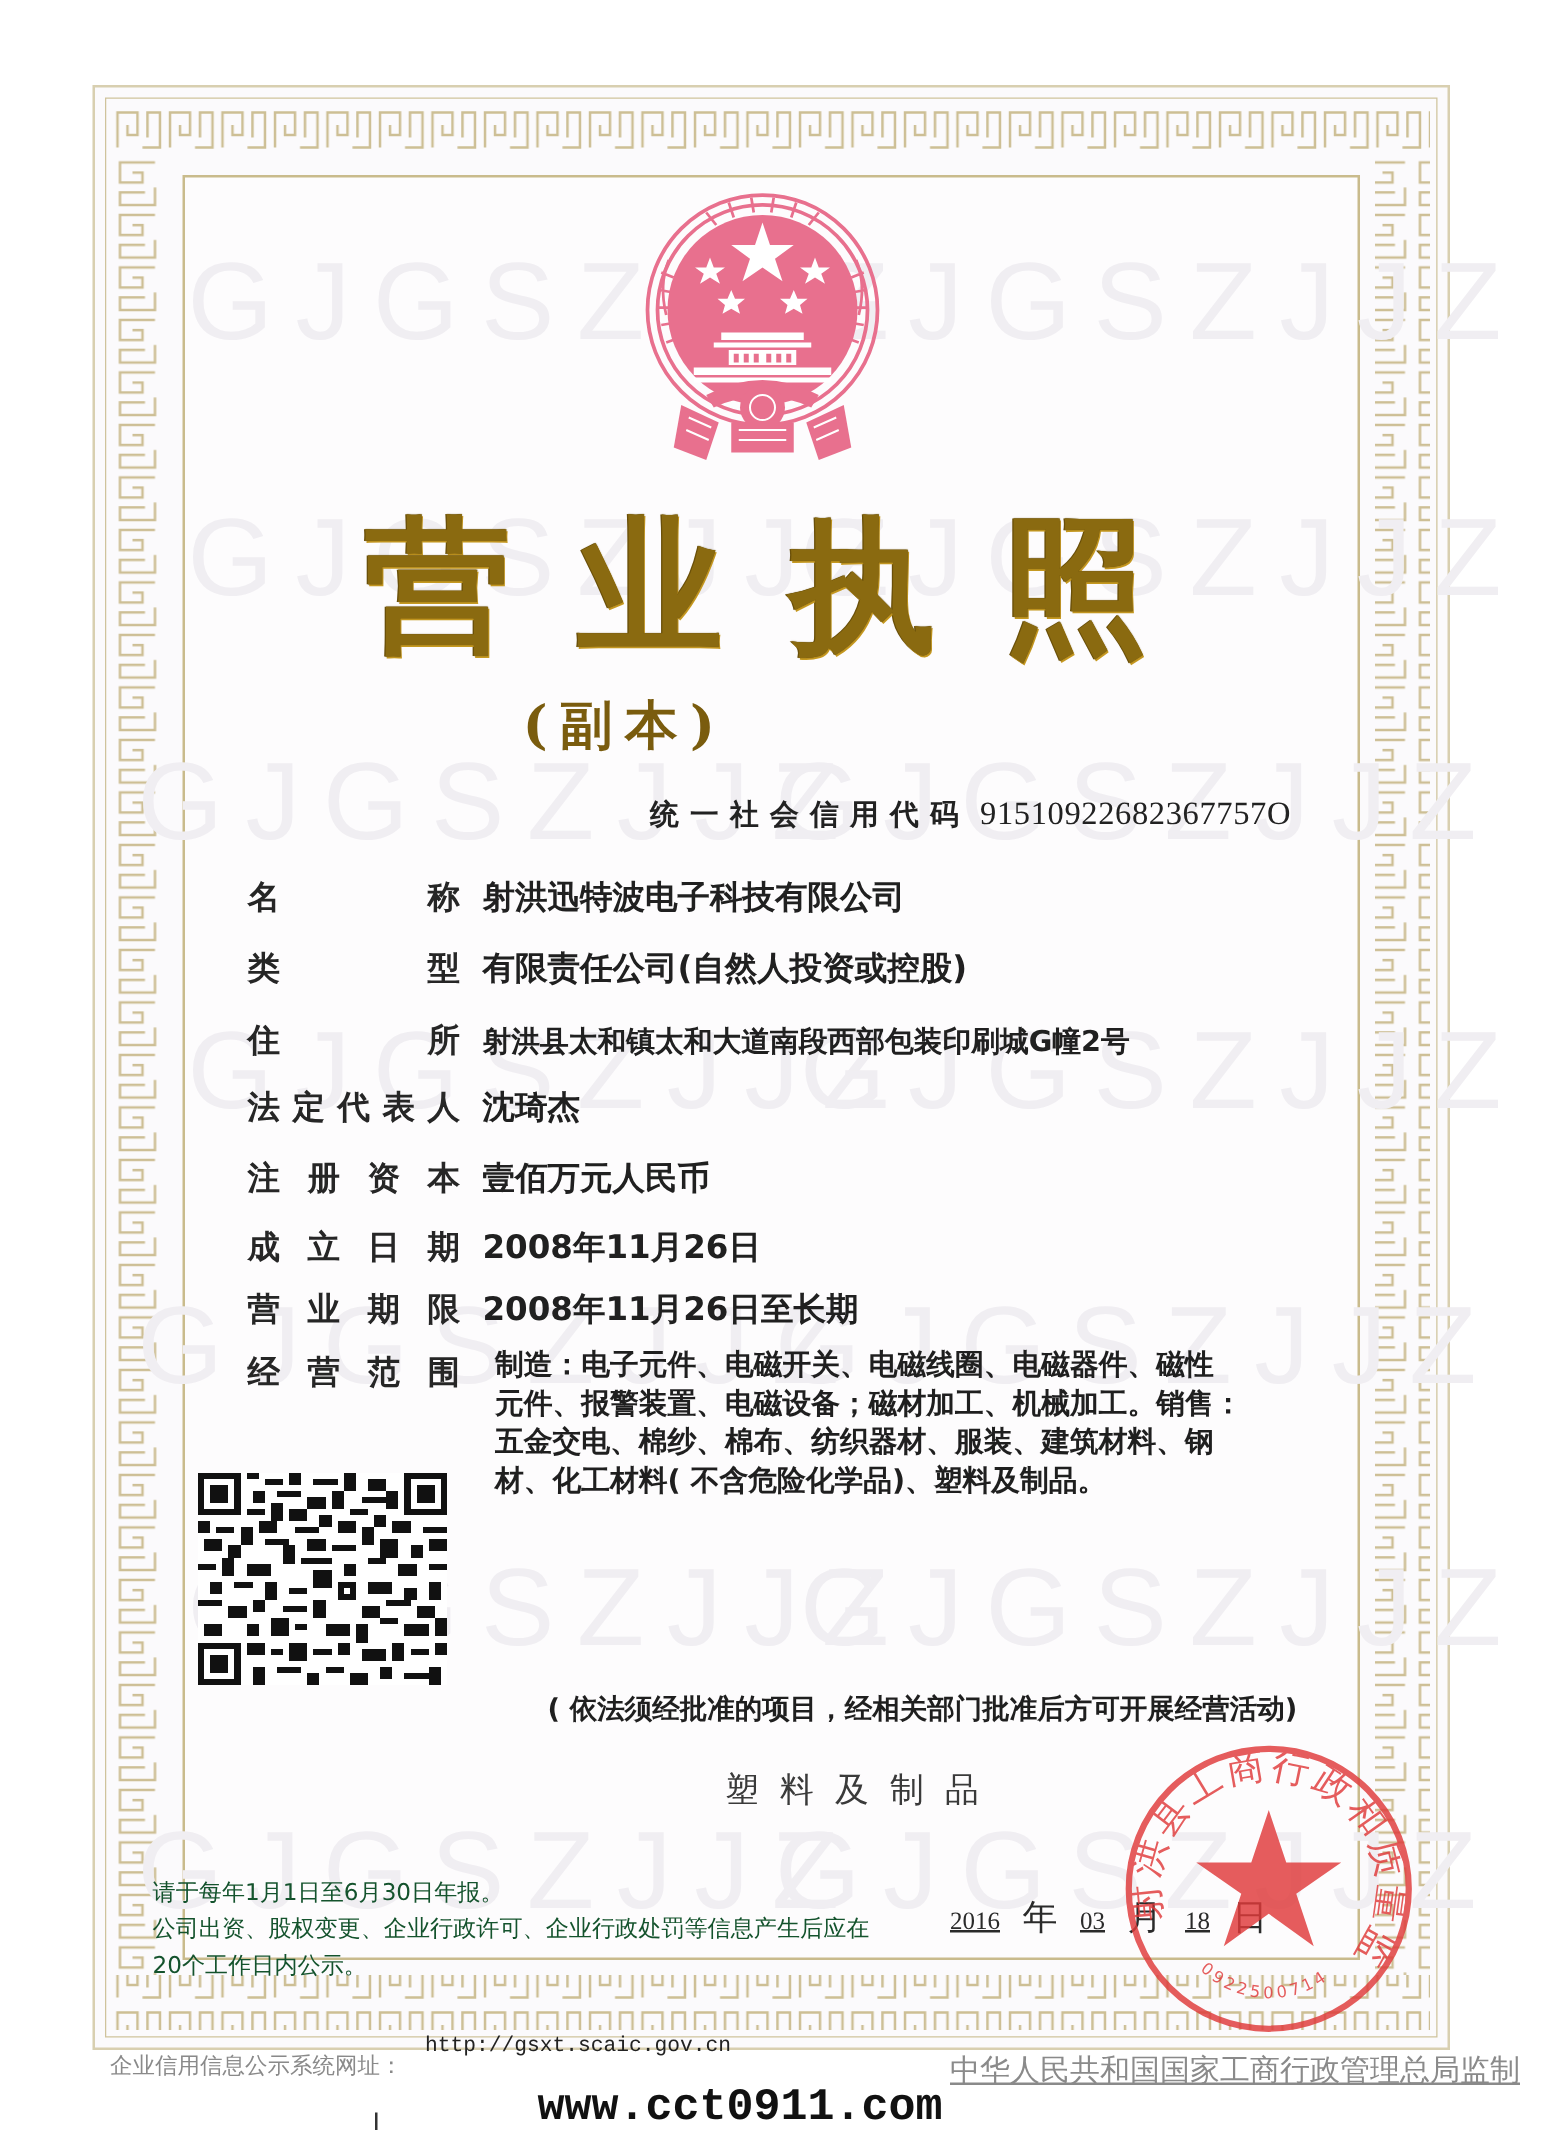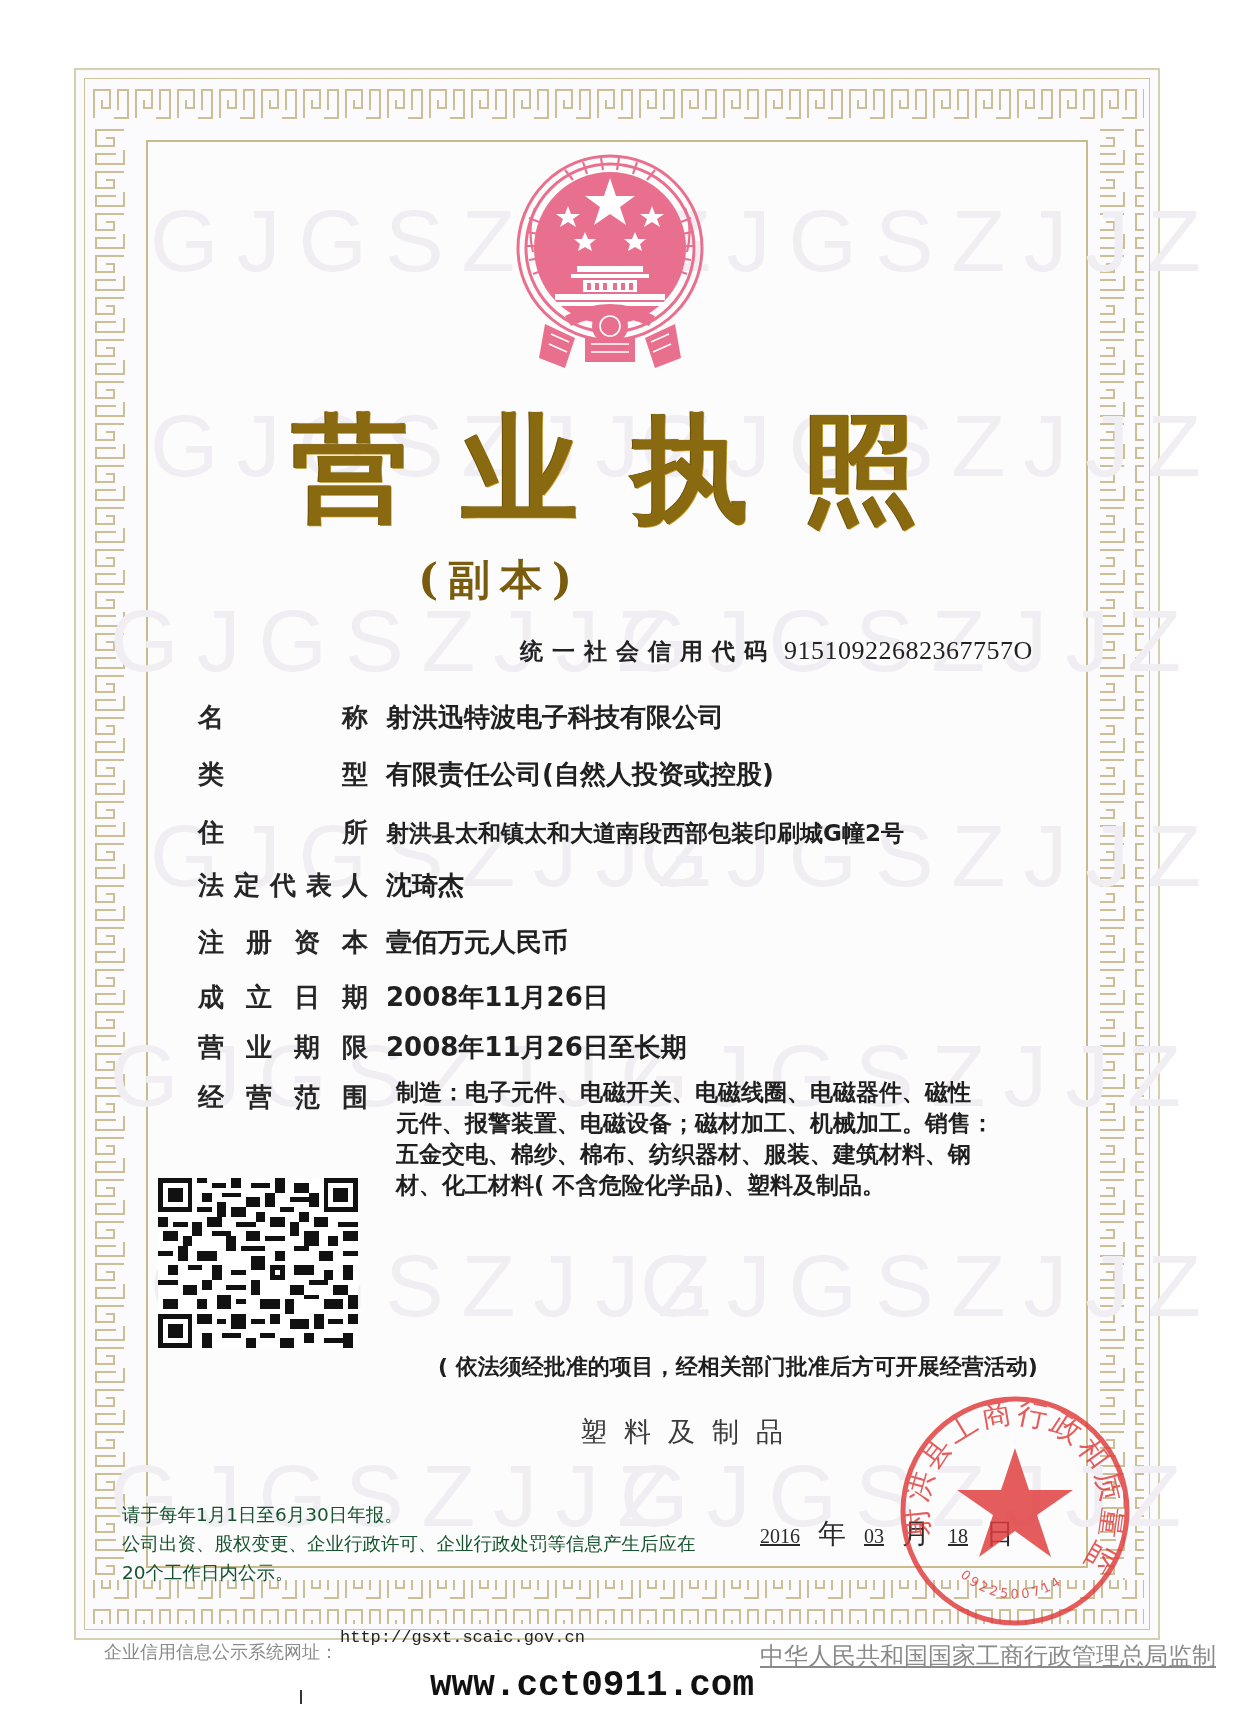--- a/index.html
+++ b/index.html
@@ -83,21 +83,21 @@
   }
   .date {
     position:absolute; left:760px; top:1515px; color:#2a2a2a; display:flex; align-items:baseline;
   }
   .date .n { font-family:"Liberation Serif", serif; font-size:20px;text-decoration:underline; }
   .date .c { font-size:28px; margin:0 18px; }
   .seal {
     position:absolute; left:890px; top:1386px; width:250px; height:250px; opacity:0.82;
   }
   .footer-left {
-    position:absolute; left:104px; top:1640px; font-size:18px; color:#8a8a8a;
+    position:absolute; left:88px; top:1640px; font-size:18px; color:#8a8a8a;
     font-family:Liberation Mono, monospace;
   }
   .footer-url {
     position:absolute; left:340px; top:1628px; font-size:17px; color:#222;
     font-family:"Liberation Mono", monospace;
   }
   .footer-right {
     position:absolute; left:760px; top:1640px; font-size:24px; color:#8a8a8a;
     font-family:"DejaVu Serif", serif;
     text-decoration:underline;

